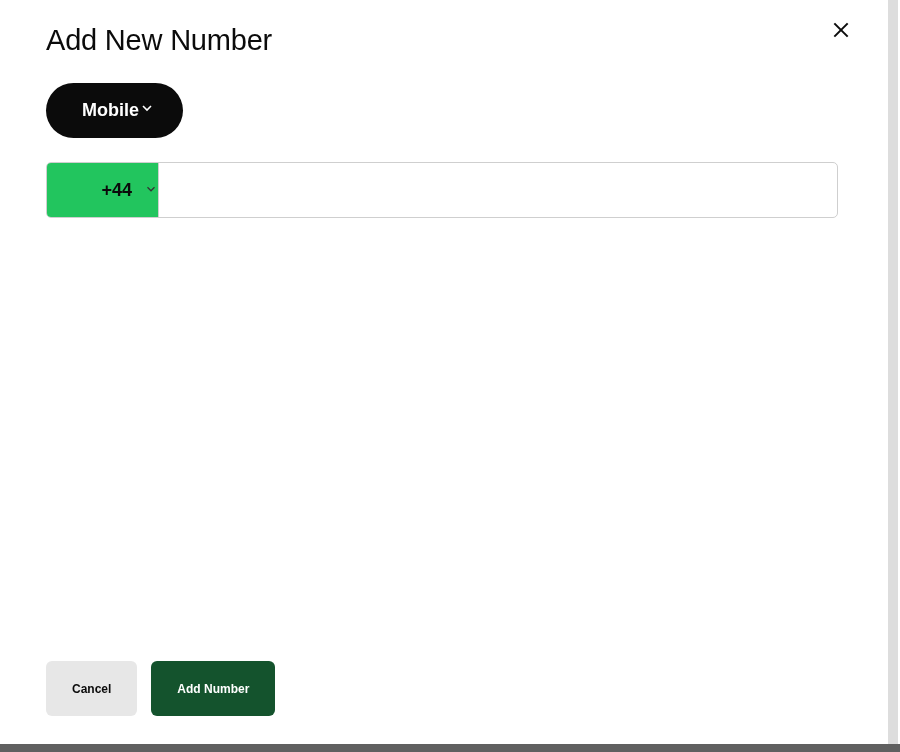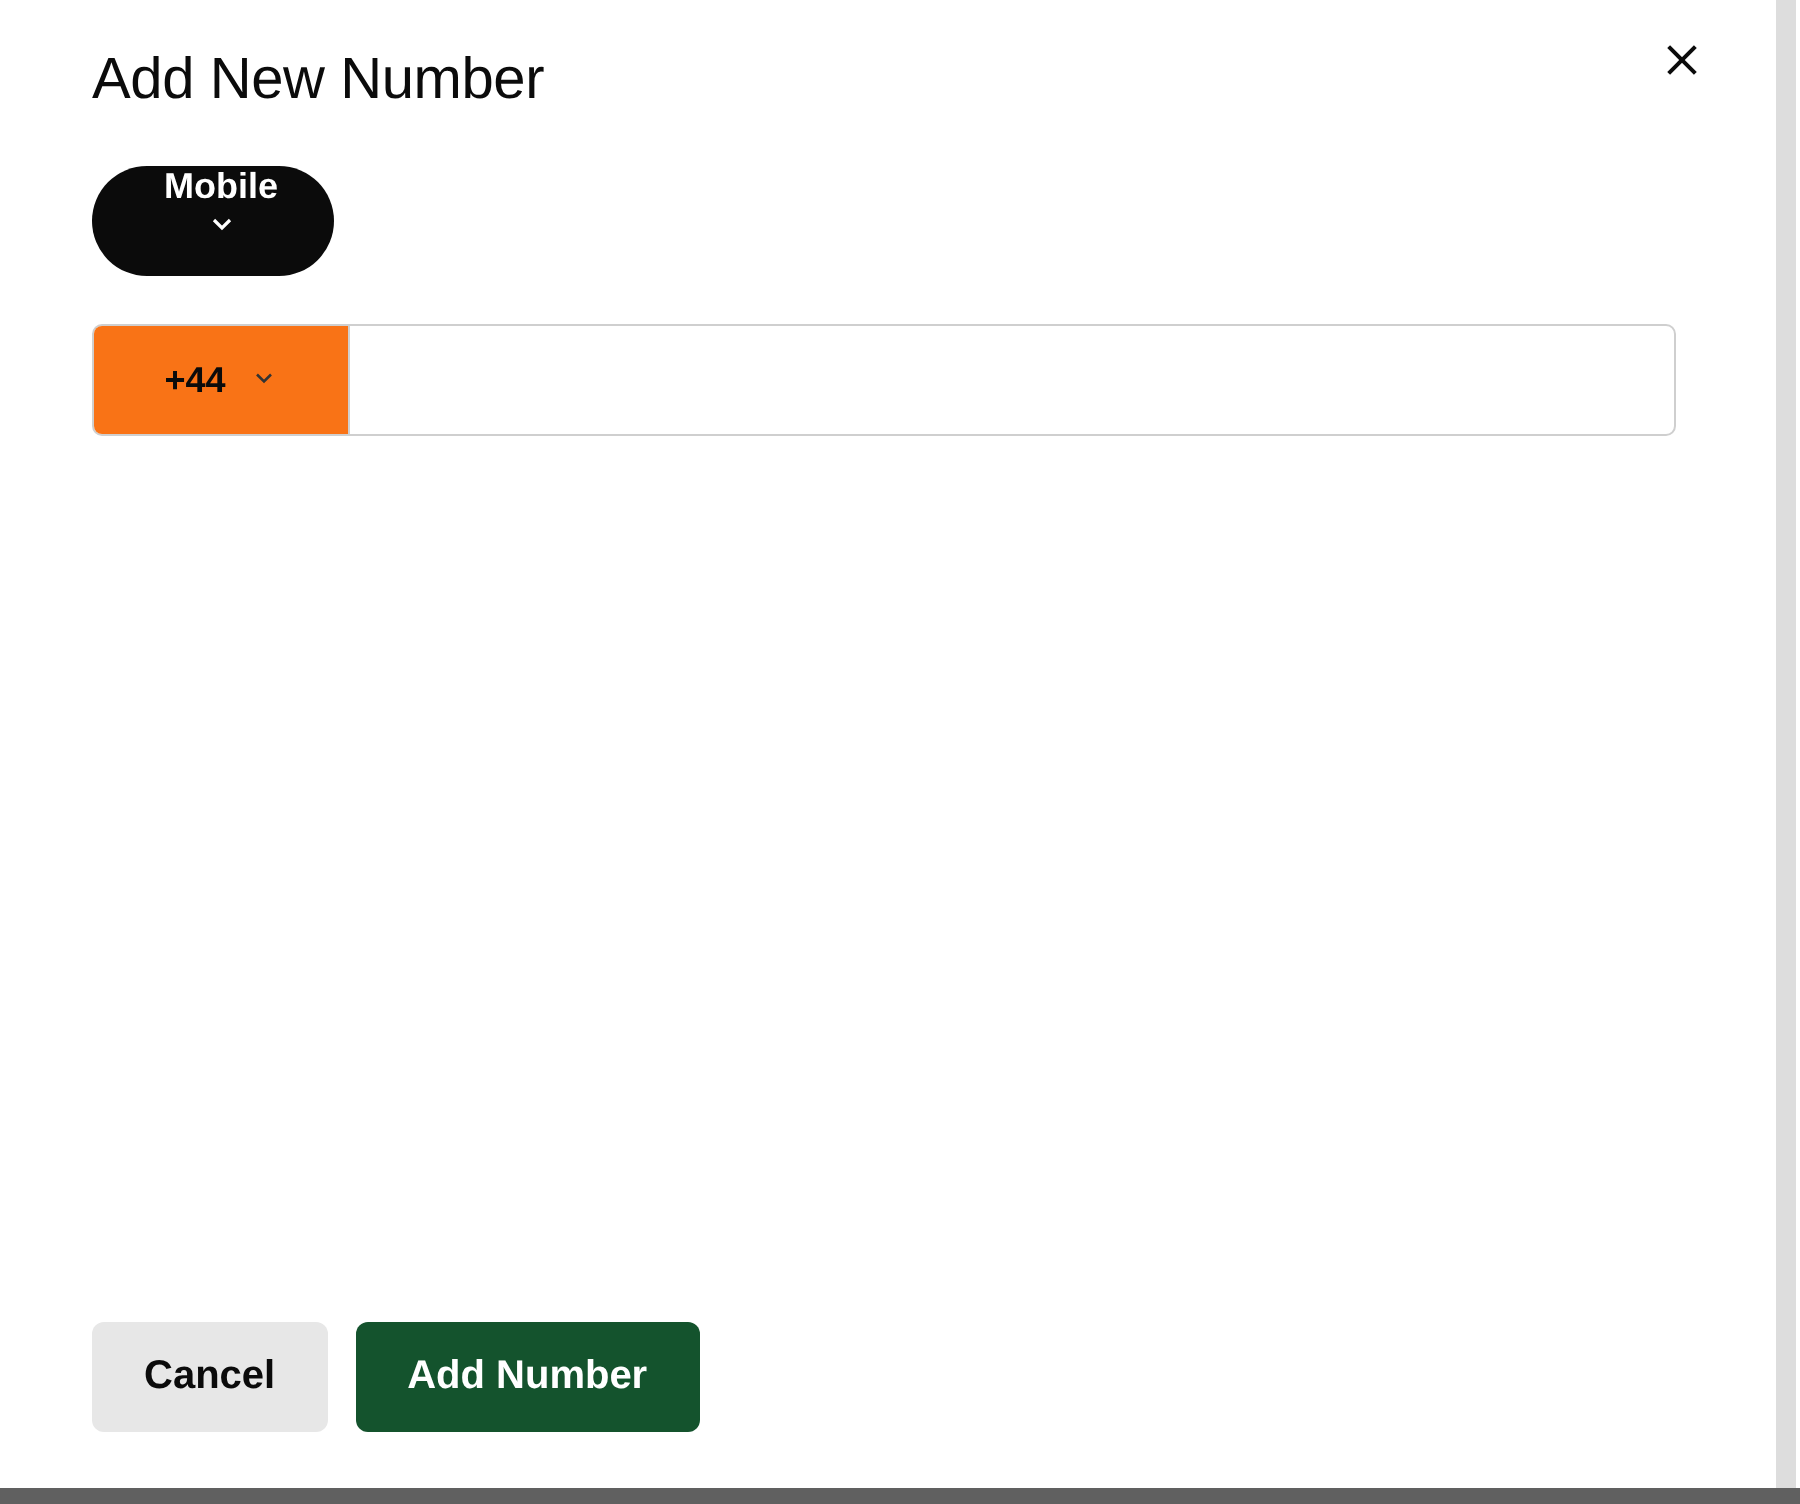--- a/index.html
+++ b/index.html
@@ -64,39 +64,38 @@
     background: #0b0b0b;
     color: #fff;
     border: none;
     border-radius: 999px;
     height: 55px;
     padding: 0 28px 0 36px;
     font-size: 18px;
     font-weight: 600;
     cursor: pointer;
     width: fit-content;
-    flex-direction: column;
   }
   .type-pill svg { width: 16px; height: 16px; stroke: #fff; stroke-width: 2.4; fill: none; }
   .phone-row {
     display: flex;
     margin-top: 24px;
     width: 792px;
     height: 56px;
     border: 1px solid #cfcfcf;
     border-radius: 5px;
     overflow: hidden;
   }
   .cc-select {
-    width: 128px;
-    background: #f97316;
+    width: 112px;
+    background: #22c55e;
     border-right: 1px solid #cfcfcf;
     display: flex;
     align-items: center;
-    justify-content: center;
+    justify-content: flex-end;
     gap: 12px;
     cursor: pointer;
     font-size: 18px;
     font-weight: 700;
     color: #0b0b0b;
   }
   .cc-select svg { width: 14px; height: 14px; stroke: #333; stroke-width: 2.2; fill: none; }
   .phone-input {
     flex: 1;
     border: none;
@@ -108,21 +107,21 @@
   }
   .spacer { flex: 1; }
   .actions {
     display: flex;
     gap: 14px;
   }
   .btn {
     height: 55px;
     padding: 0 26px;
     border-radius: 6px;
-    font-size: 20px;
+    font-size: 12px;
     font-weight: 700;
     border: none;
     cursor: pointer;
   }
   .btn-secondary {
     background: #e7e7e7;
     color: #0b0b0b;
   }
   .btn-primary {
     background: #14532d;

